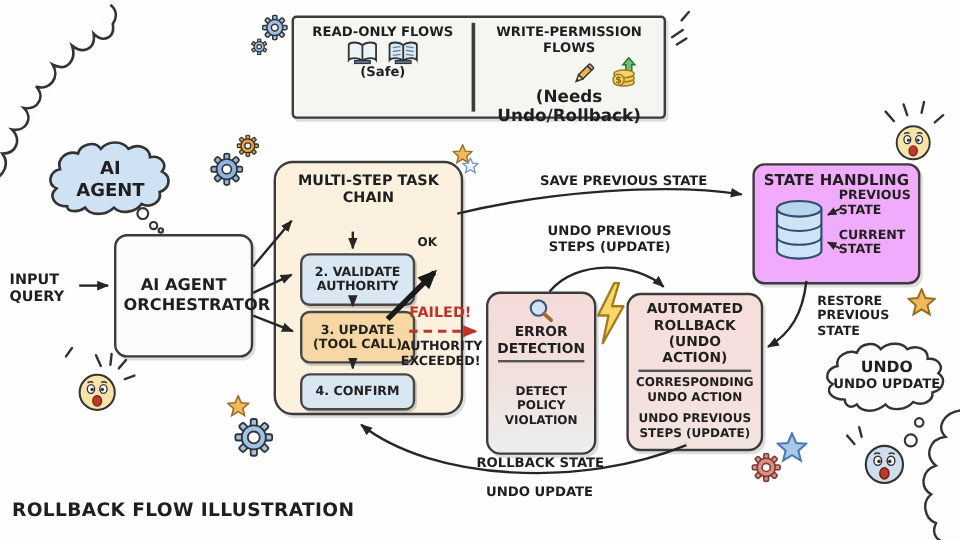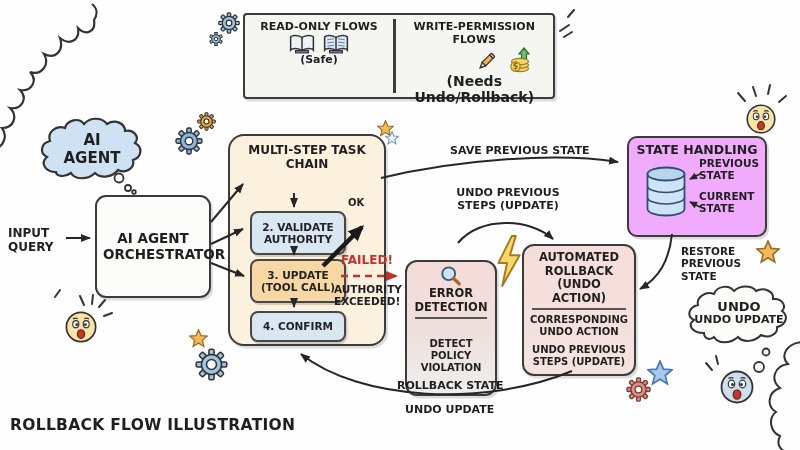--- a/index.html
+++ b/index.html
@@ -101,21 +101,21 @@
     <div class="lbl ctr" style="font-size:12px;margin-top:7px;padding:0 10px;">MULTI-STEP TASK CHAIN</div>
   </div>
   <div class="step step-blue z20" style="left:250px;top:211px;width:88px;height:38px;">2. VALIDATE AUTHORITY</div>
   <div class="step step-orange z20" style="left:250px;top:259px;width:88px;height:38px;">3. UPDATE (TOOL CALL)</div>
   <div class="step step-blue z20" style="left:250px;top:311px;width:88px;height:25px;">4. CONFIRM</div>
 
   <div class="abs lbl z45" style="left:332px;top:197px;font-size:10px;margin-left:16px;">OK</div>
   <div class="abs lbl z45" style="left:341px;top:253px;font-size:12px;color:#c13327;">FAILED!</div>
   <div class="abs lbl z45" style="left:334px;top:283px;width:80px;font-size:10.5px;">AUTHORITY EXCEEDED!</div>
 
-  <div class="box z10" style="left:405px;top:260px;width:88px;height:132px;border-radius:12px;
+  <div class="box z10" style="left:405px;top:243px;width:88px;height:132px;border-radius:12px;
        background:linear-gradient(#f4dbd8,#f0e0dd 55%,#ecefee);text-align:center;">
     <svg width="24" height="22" viewBox="0 0 26 24" style="margin:3px auto 0;">
       <circle cx="10.5" cy="9.5" r="7" fill="#cfe3f6" stroke="#3a5a78" stroke-width="2"></circle>
       <path d="M15.5,14.5 L22,20.5" stroke="#a5682a" stroke-width="3.5" stroke-linecap="round"></path>
     </svg>
     <div class="lbl" style="font-size:11.5px;padding:0 6px;">ERROR DETECTION</div>
     <div class="divider"></div>
     <div class="lbl" style="font-size:10px;padding:0 4px;margin-top:19px;">DETECT POLICY VIOLATION</div>
   </div>
 

